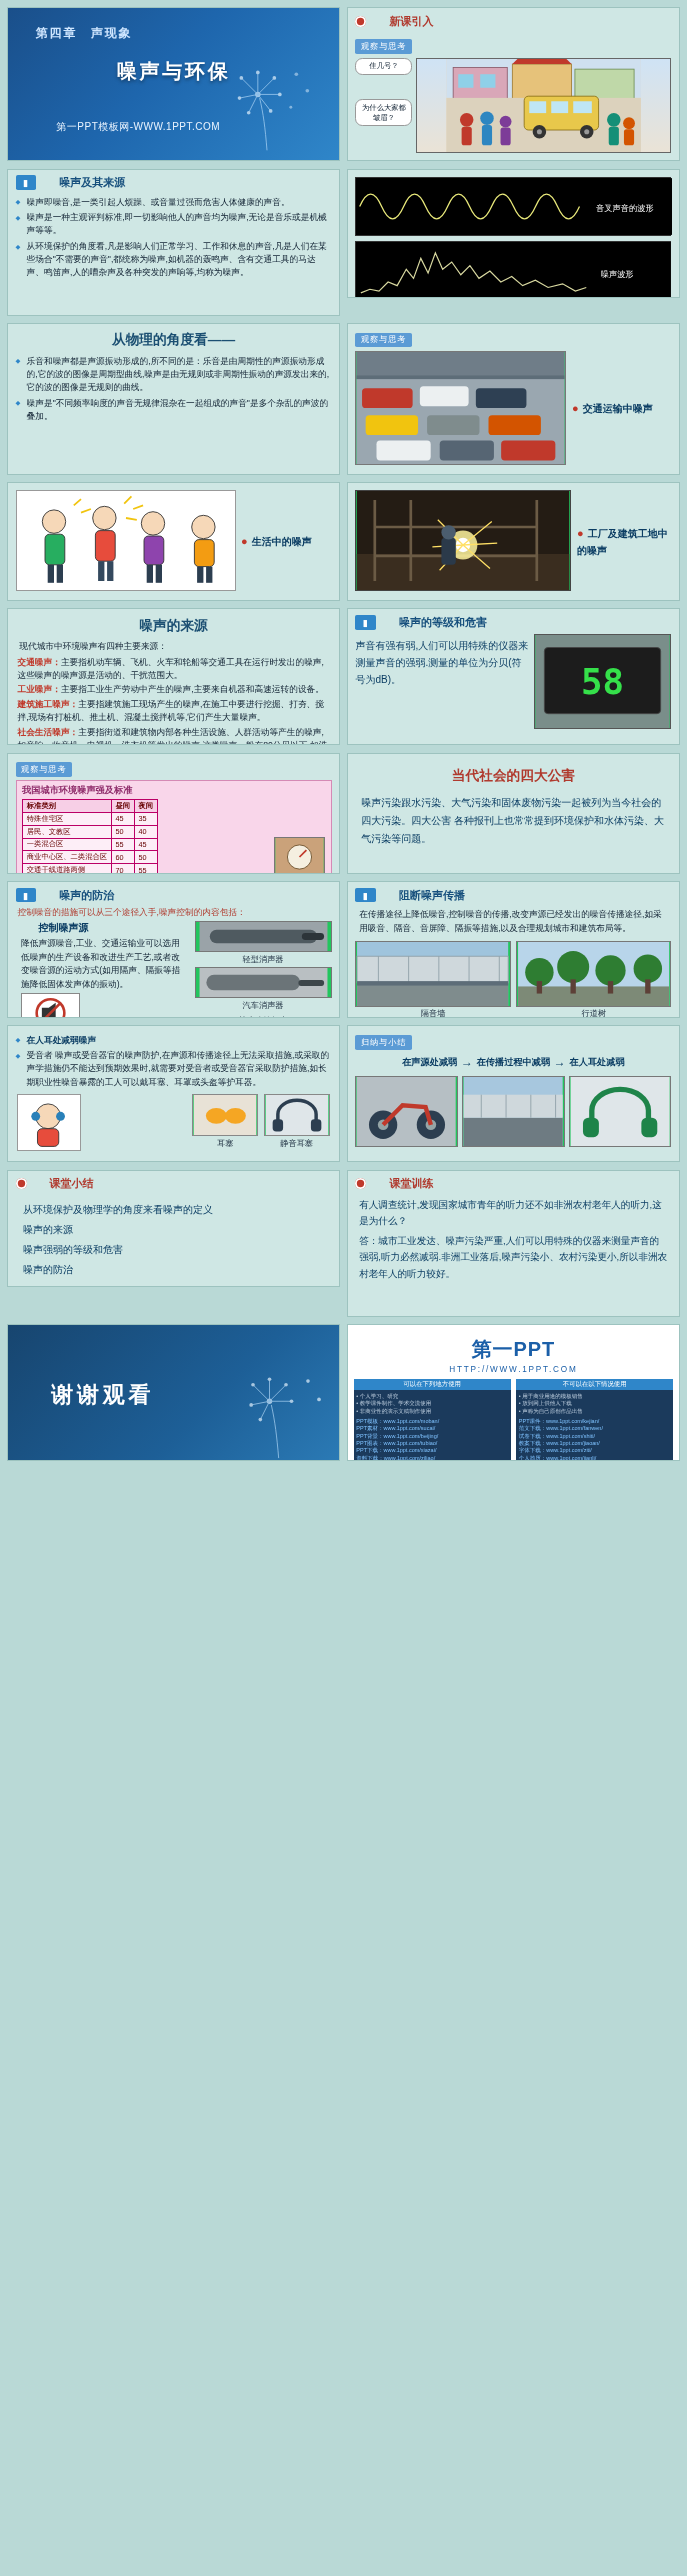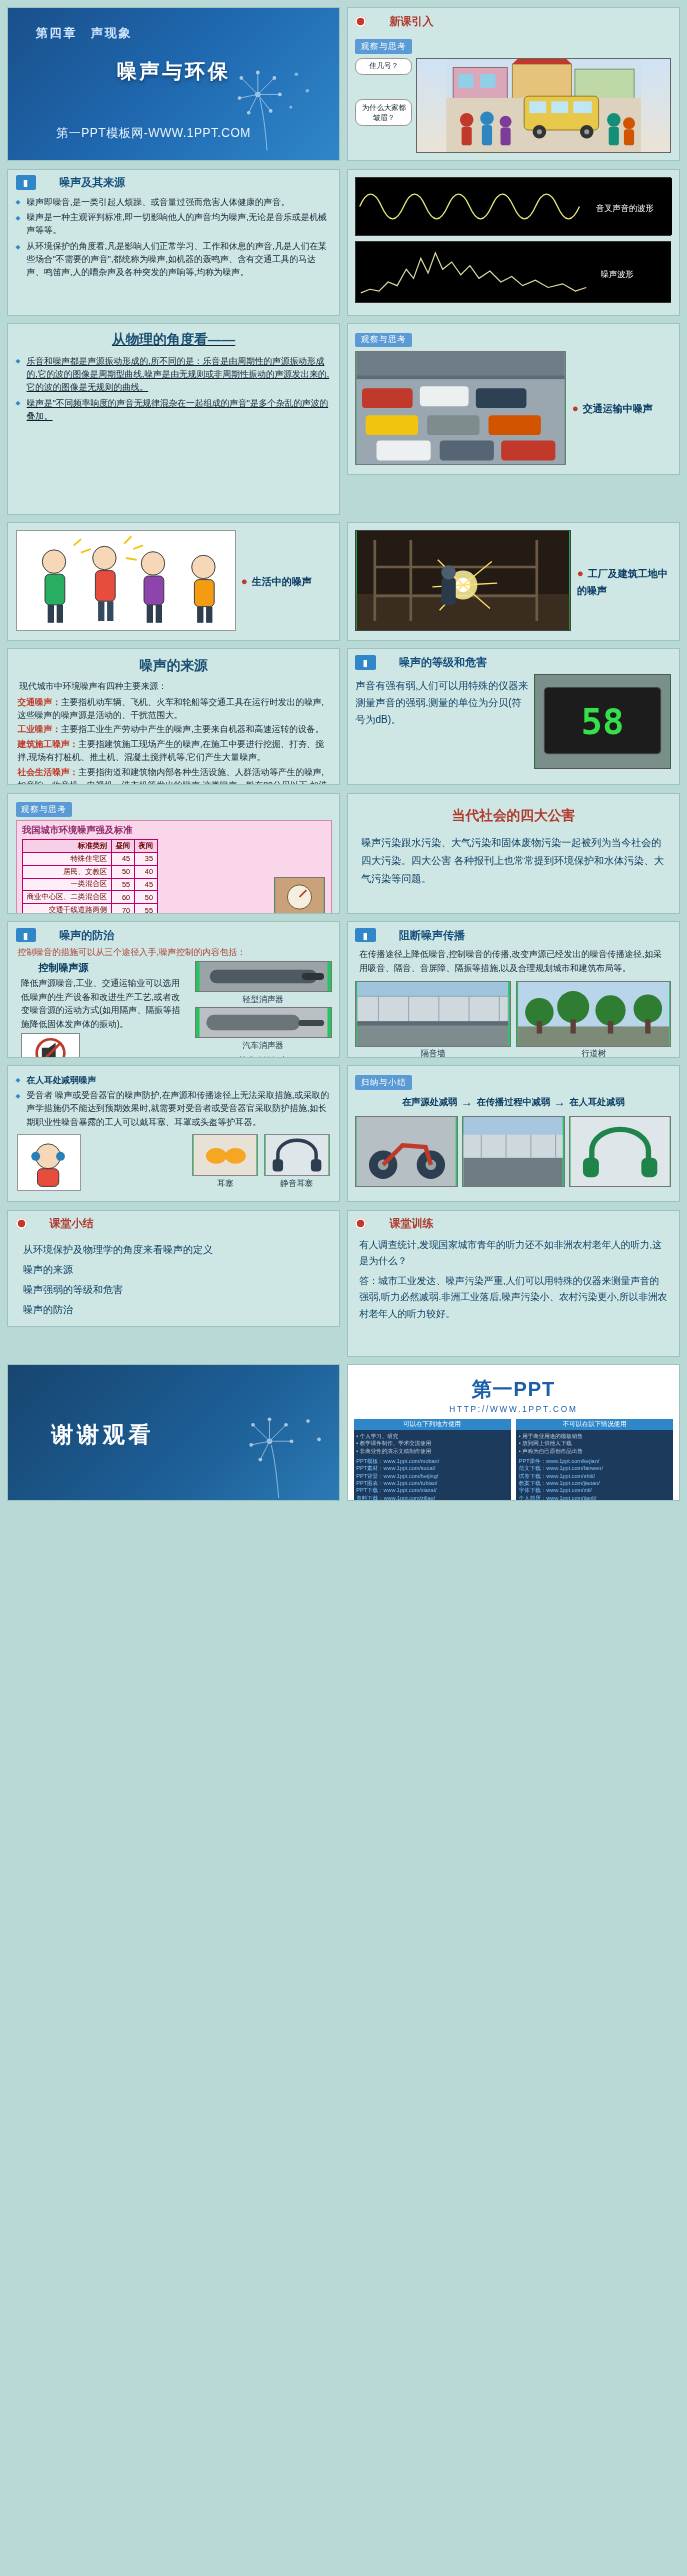--- a/index.html
+++ b/index.html
@@ -30,22 +30,22 @@
   .title-slide .chapter {
     font-size:12px; font-weight:bold; letter-spacing:1.8px;
     color:#cfe6ff; margin:7.3px 0 0 16.5px;
   }
   .title-slide .main-title {
     font-size:20px; font-weight:bold; text-align:center;
     margin-top:16.5px; letter-spacing:2.7px;
     text-shadow:0 1.8px 3.7px rgba(0,0,0,.4);
   }
   .title-slide .site {
-    position:absolute; left:48px; bottom:18px;
-    font-size:12px; color:#eaf4ff; letter-spacing:0.5px;
+    position:absolute; left:48px; bottom:26px;
+    font-size:10px; color:#eaf4ff; letter-spacing:0.5px;
   }
   .dandelion {
     position:absolute; right:16.5px; bottom:5.5px;
     width:110px; height:101px; opacity:.85;
   }
 
   
   .hd {
     display:flex; align-items:center; gap:23px;
     padding:5.5px 7.3px 1.8px 7.3px;
@@ -84,21 +84,21 @@
   .photo { position:relative; overflow:hidden; background:#22c55e; }
   .cap { font-size:8.2px; text-align:center; color:#234; margin-top:1.8px; }
 
   
   .scope { background:#000; border:0.9px solid #333; position:relative; }
   .scope svg { display:block; }
 
   
   table.std { border-collapse:collapse; font-size:7.3px; background:#fdeef7; }
   table.std td, table.std th {
-    border:0.9px solid #b06; padding:0.9px 3.7px; text-align:right; color:#600;
+    border:0.9px solid #b06; padding:0.9px 3.7px; text-align:left; color:#600;
   }
   table.std th { background:#f7cfe6; font-weight:bold; }
 
   .pink-box { background:#f9d6ea; border:0.9px solid #d58ab5; padding:3.7px 5.5px; }
 
   .sub-lbl { font-size:10px; font-weight:bold; color:#0b3d63; }
 
   .redtxt { color:#c0392b; }
 
   .flowbox {
@@ -228,42 +228,42 @@
         <span class="tag">▮</span>
         <span class="t">噪声及其来源</span>
       </div>
       <ul class="bul">
         <li>噪声即噪音,是一类引起人烦躁、或音量过强而危害人体健康的声音。</li>
         <li>噪声是一种主观评判标准,即一切影响他人的声音均为噪声,无论是音乐或是机械声等等。</li>
         <li>从环境保护的角度看,凡是影响人们正常学习、工作和休息的声音,凡是人们在某些场合"不需要的声音",都统称为噪声,如机器的轰鸣声、含有交通工具的马达声、鸣笛声,人的嘈杂声及各种突发的声响等,均称为噪声。</li>
       </ul>
     </div>
 
-    <div class="slide half" style="height:147px;">
+    <div class="slide half" style="height:129px;">
       <div style="padding:7.3px;">
         <div class="scope" style="position:relative;">
           <svg viewBox="0 0 345 62" width="316" height="57">
             <rect width="345" height="62" fill="#000"></rect>
             <path d="M4 31 Q16 4 28 31 T52 31 T76 31 T100 31 T124 31 T148 31 T172 31 T196 31 T220 31 T244 31" fill="none" stroke="#e8e87a" stroke-width="1.4"></path>
             <text x="262" y="36" fill="#ffffff" font-size="9" font-family="sans-serif">音叉声音的波形</text>
           </svg>
         </div>
         <div class="scope" style="margin-top:5.5px;">
           <svg viewBox="0 0 345 66" width="316" height="60">
             <rect width="345" height="66" fill="#000"></rect>
             <polyline points="4,56 14,52 24,54 34,44 44,48 54,30 62,40 70,18 78,34 86,12 94,30 104,22 114,36 124,26 134,40 146,32 158,44 170,38 182,48 196,42 210,50 226,46 240,54 252,50" fill="none" stroke="#d8d8a0" stroke-width="1.3"></polyline>
             <text x="268" y="38" fill="#ffffff" font-size="9" font-family="sans-serif">噪声波形</text>
           </svg>
         </div>
       </div>
     </div>
   </div>
 
   <div class="row">
-    <div class="slide half" style="height:192px;text-decoration:underline;">
+    <div class="slide half" style="height:152px;">
       <div class="center-title">从物理的角度看——</div>
       <ul class="bul">
         <li>乐音和噪声都是声源振动形成的,所不同的是：乐音是由周期性的声源振动形成的,它的波的图像是周期型曲线,噪声是由无规则或非周期性振动的声源发出来的,它的波的图像是无规则的曲线。</li>
         <li>噪声是"不同频率响度的声音无规律混杂在一起组成的声音"是多个杂乱的声波的叠加。</li>
       </ul>
     </div>
 
     <div class="slide half" style="height:152px;">
       <div class="thinkrow">
         <span class="thinkbadge">观察与思考</span>

